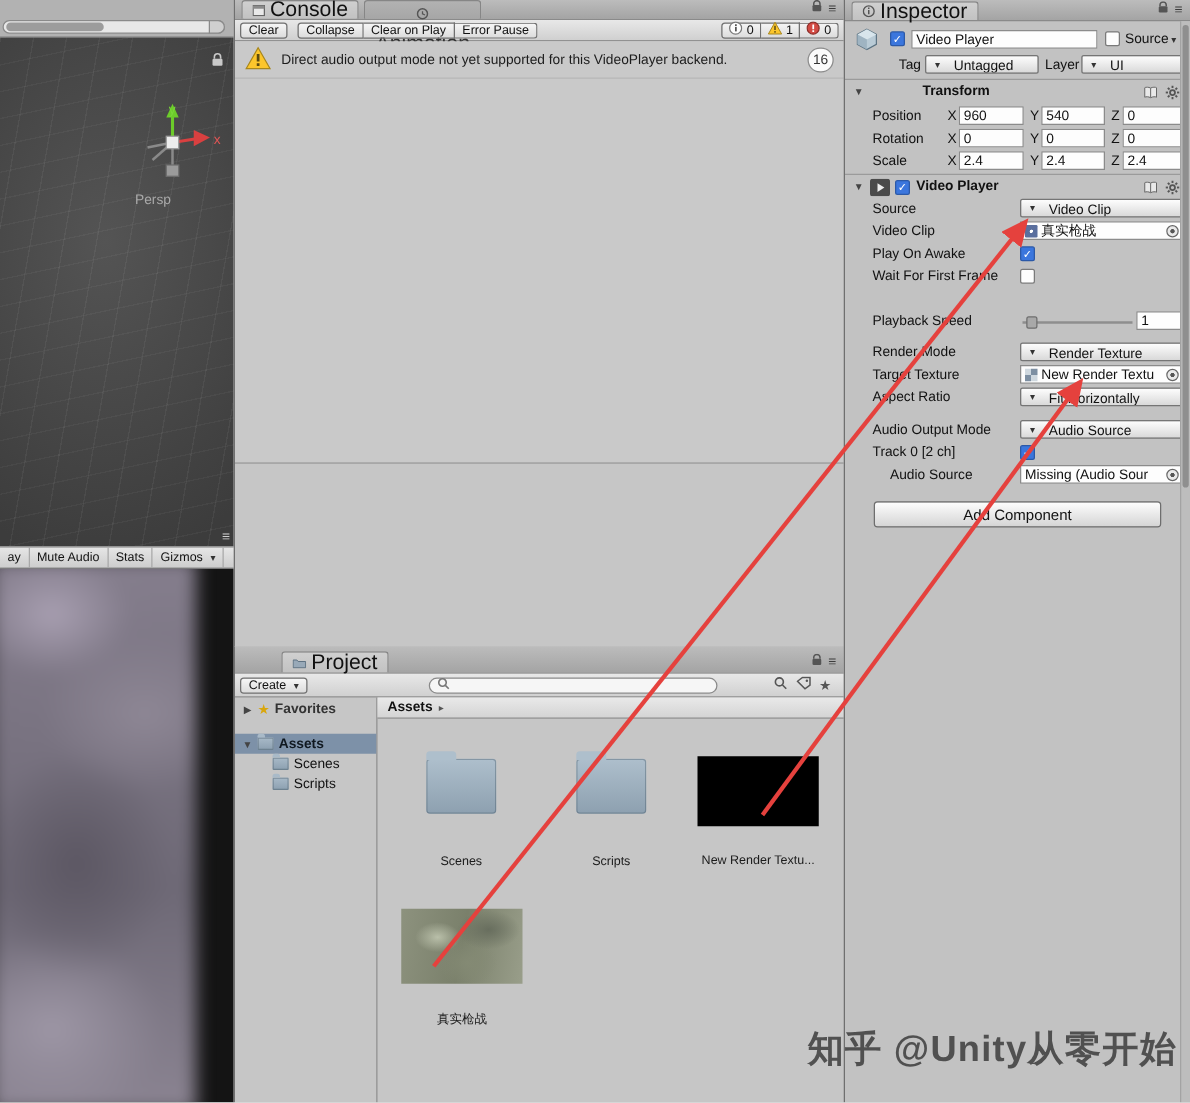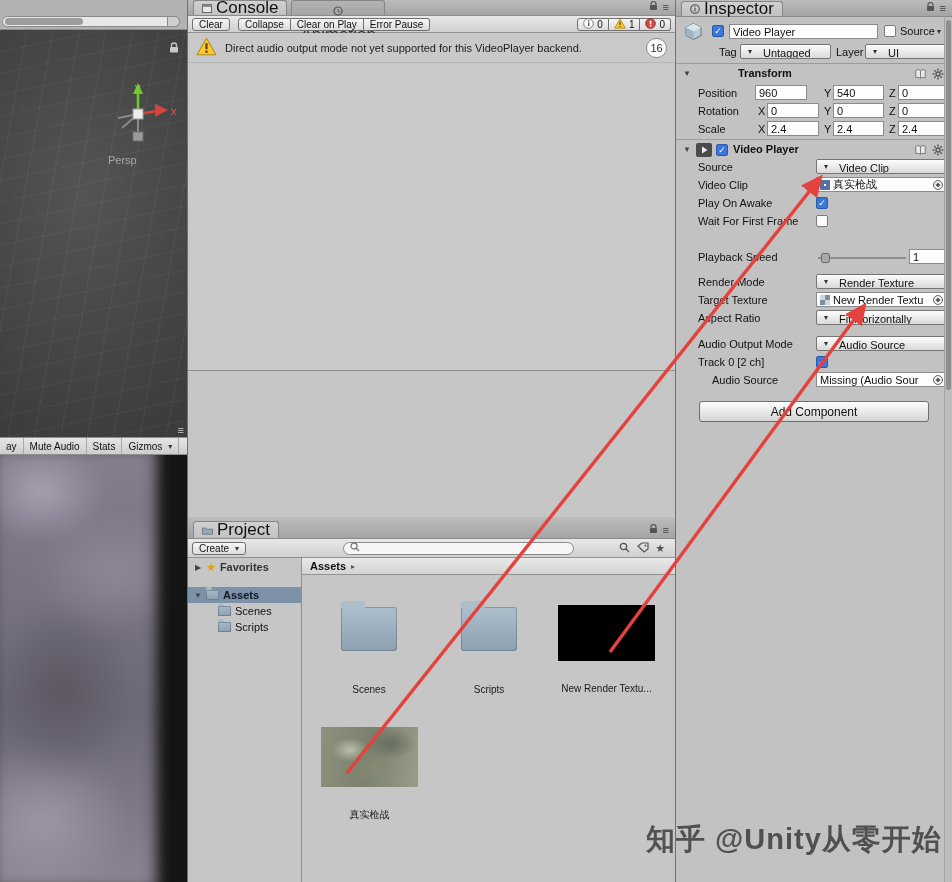--- a/index.html
+++ b/index.html
@@ -307,21 +307,21 @@
         <span class="log-text">Direct audio output mode not yet supported for this VideoPlayer backend.</span>
         <span class="badge">16</span>
       </div>
     </div>
     <div class="console-split"></div>
     <div class="console-detail"></div>
   </div>
 
   <div id="project-panel" class="abs">
     <div class="tabstrip proj-tabstrip">
-      <div class="tab" style="height:17px;">
+      <div class="tab" style="height:17px;margin-left:32px;">
         <span>
           <svg width="11" height="9" viewBox="0 0 11 9">
               <path d="M0.5 2 h3 l1 1.2 h6 v5 h-10 Z" fill="#98a9b8" stroke="#5f7383" stroke-width="0.8"></path>
             </svg>
         </span>
         <span>Project</span>
       </div>
       <div class="strip-icons">
         <span>
           <svg width="9" height="10" viewBox="0 0 9 10">
@@ -497,21 +497,21 @@
                 <line x1="8.4" y1="3.6" x2="9.7" y2="2.3"></line>
               </g>
             </svg>
         </span>
       </span>
     </div>
 
     <div class="irow" style="top:85px;">
       <span class="lbl">Position</span>
       <span class="axis-lbl" style="left:82px;">X</span>
-      <div class="txtfield numfield" style="left:79px; width:52px;">
+      <div class="txtfield numfield" style="left:91px; width:52px;">
           <span>960</span>
         </div>
       <span class="axis-lbl" style="left:148px;">Y</span>
       <div class="txtfield numfield" style="left:157px; width:51px;">
           <span>540</span>
         </div>
       <span class="axis-lbl" style="left:213px;">Z</span>
       <div class="txtfield numfield" style="left:222px; width:48px;">
           <span>0</span>
         </div>

